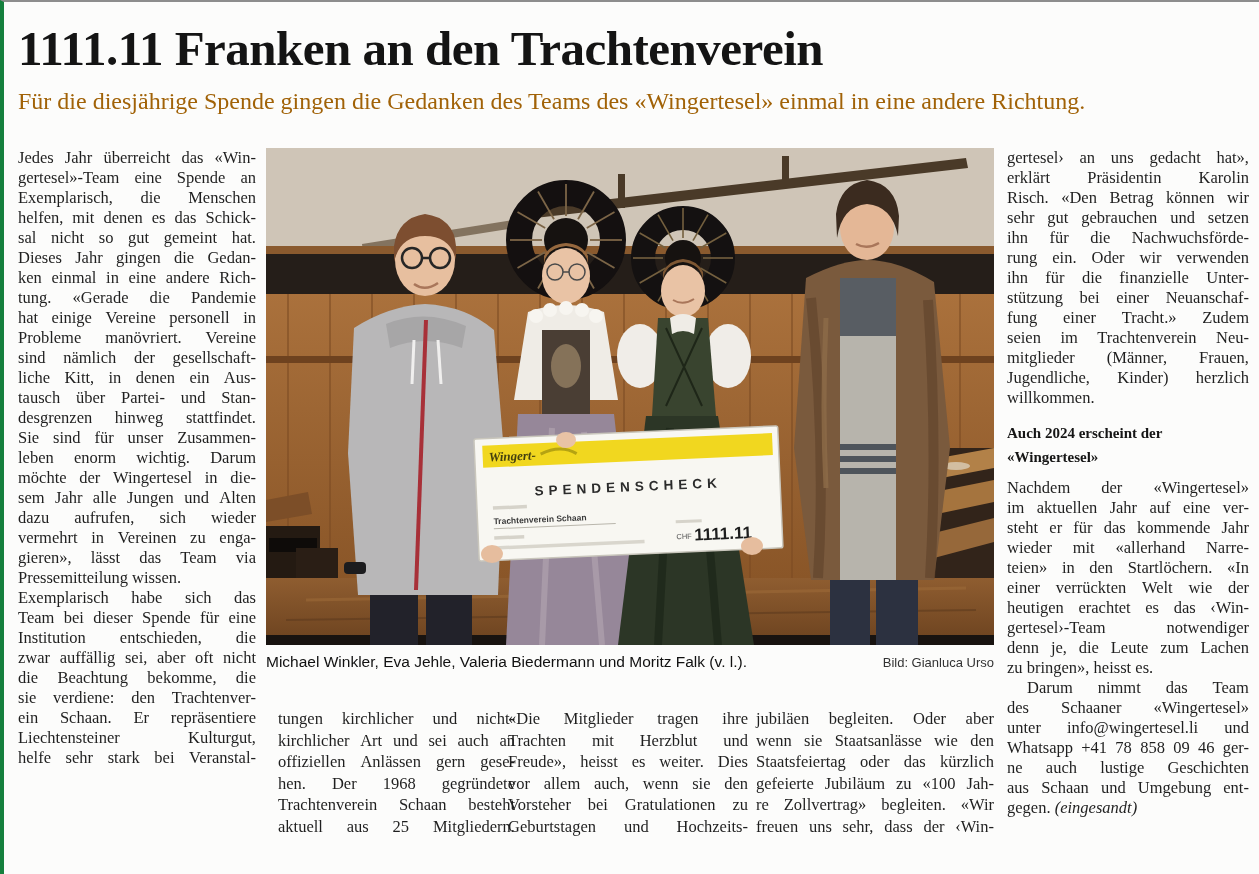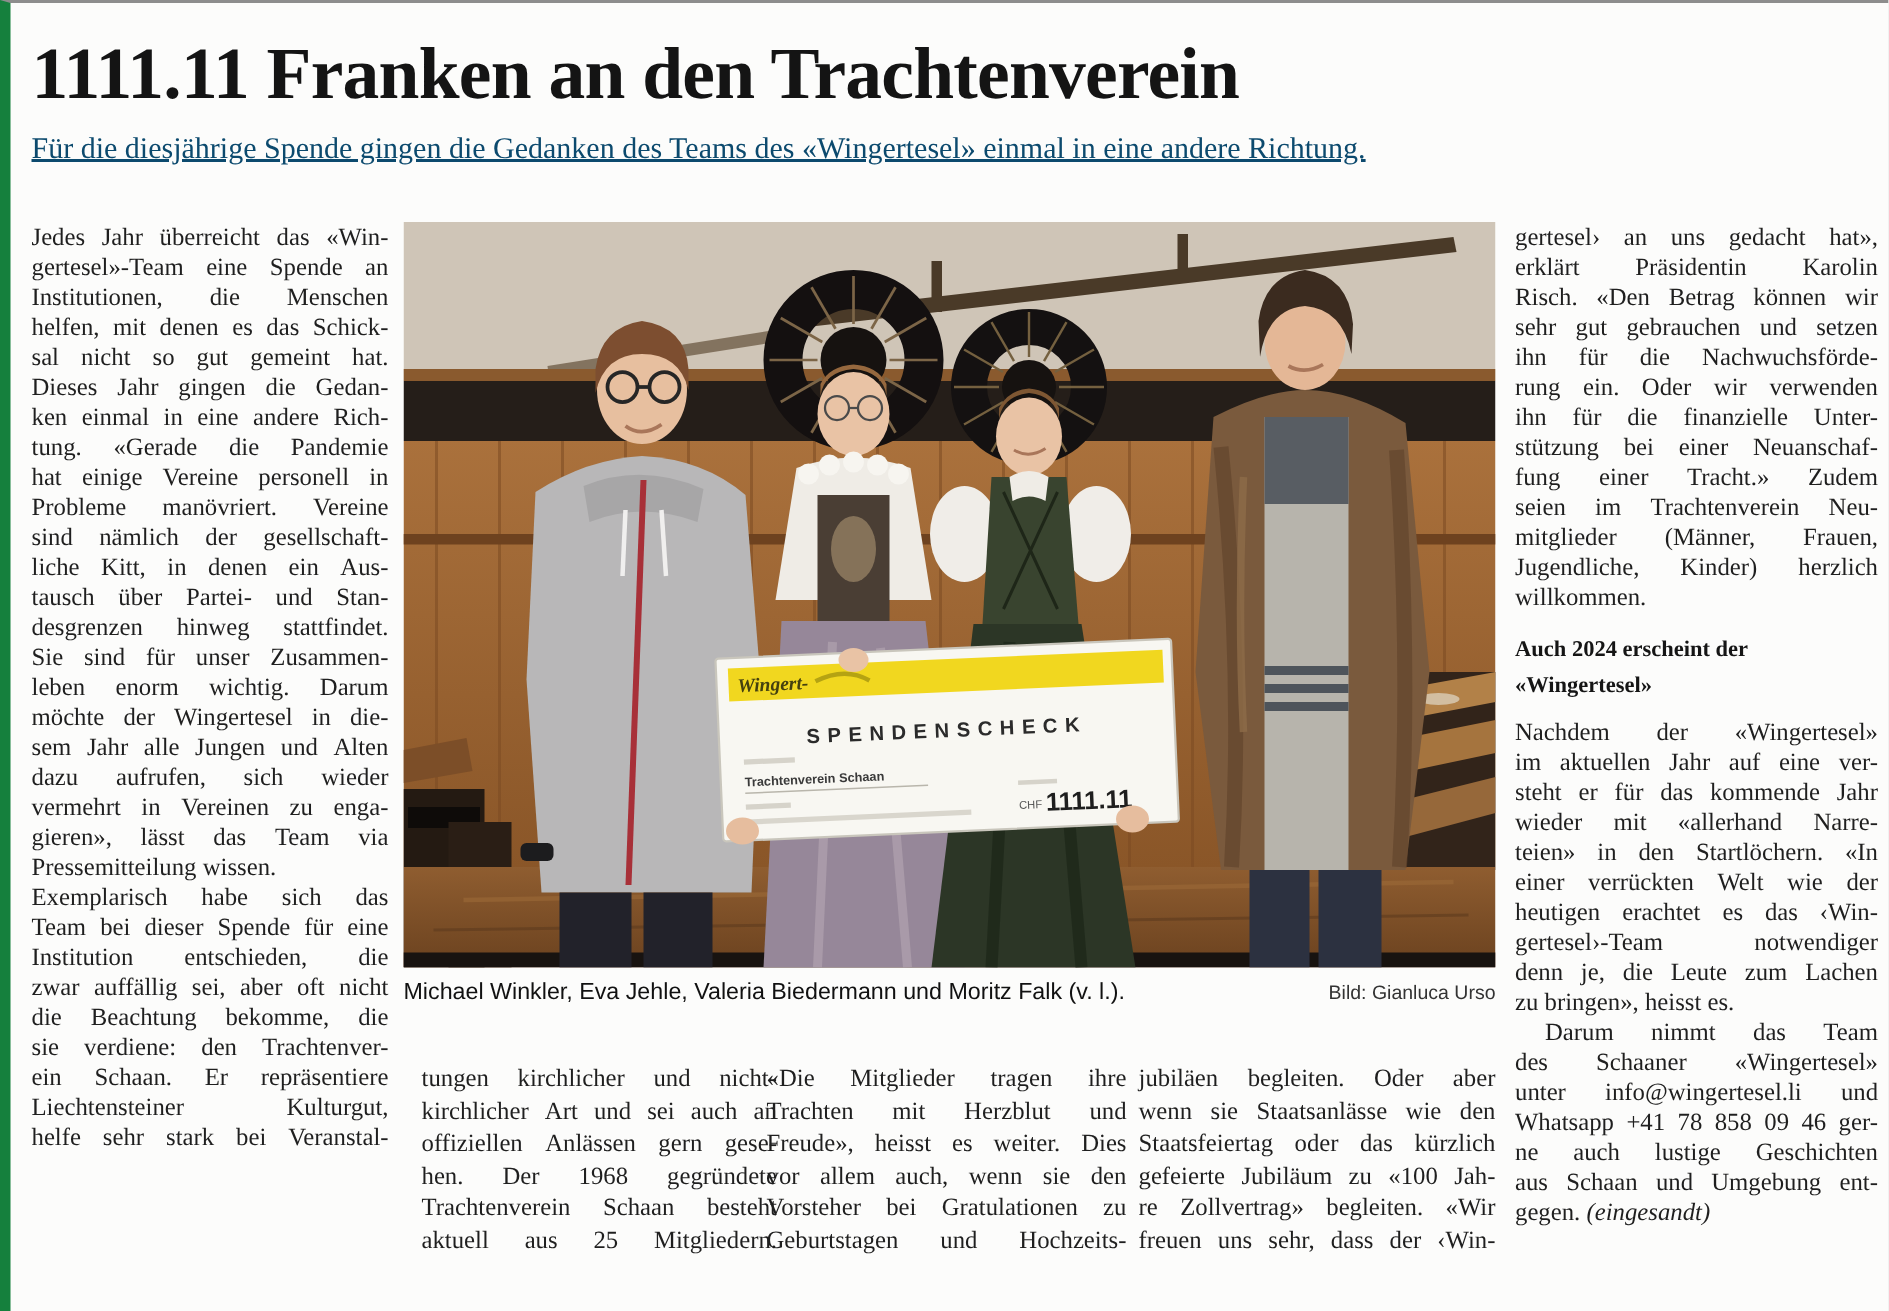--- a/index.html
+++ b/index.html
@@ -1,27 +1,27 @@
 <!DOCTYPE html>
 <html><head>
 <meta charset="utf-8">
 <style>
   html,body{margin:0;padding:0;background:#e9e9e9;}
   .page{
     position:relative;width:1259px;height:874px;background:#fcfcfb;
     font-family:"Liberation Serif",serif;color:#1f1f1f;
-    border-top:2px solid #8d8d8d;border-left:7px solid #15803d;
+    border-top:2px solid #8d8d8d;border-left:4px solid #15803d;
     box-sizing:border-box;overflow:hidden;
   }
   .title{
     position:absolute;left:14px;top:18px;font-size:49px;font-weight:700;
     letter-spacing:-0.5px;color:#141414;white-space:nowrap;
   }
   .subtitle{
-    position:absolute;left:14px;top:86px;font-size:20px;color:#0c4a6e;white-space:nowrap;text-decoration:underline;
+    position:absolute;left:14px;top:86px;font-size:24px;color:#a16207;white-space:nowrap;
   }
   .col{position:absolute;font-size:16.5px;line-height:20px;text-rendering:optimizeLegibility;}
   #col-left{left:14px;top:146px;width:238px;}
   #col-right{left:1003px;top:146px;width:242px;}
   .undercol{top:706px;line-height:21.5px;}
   #col-u1{left:262px;width:237px;margin-left:12px;}
   #col-u2{left:504px;width:240px;}
   #col-u3{left:752px;width:238px;}
   .line{white-space:nowrap;}
   .line.just{display:flex;justify-content:space-between;}
@@ -53,21 +53,21 @@
           <span>das</span>
           <span>«Win-</span>
         </div>
         <div class="line just">
           <span>gertesel»-Team</span>
           <span>eine</span>
           <span>Spende</span>
           <span>an</span>
         </div>
         <div class="line just">
-          <span>Institutionen,</span>
+          <span>Exemplarisch,</span>
           <span>die</span>
           <span>Menschen</span>
         </div>
         <div class="line just">
           <span>helfen,</span>
           <span>mit</span>
           <span>denen</span>
           <span>es</span>
           <span>das</span>
           <span>Schick-</span>

